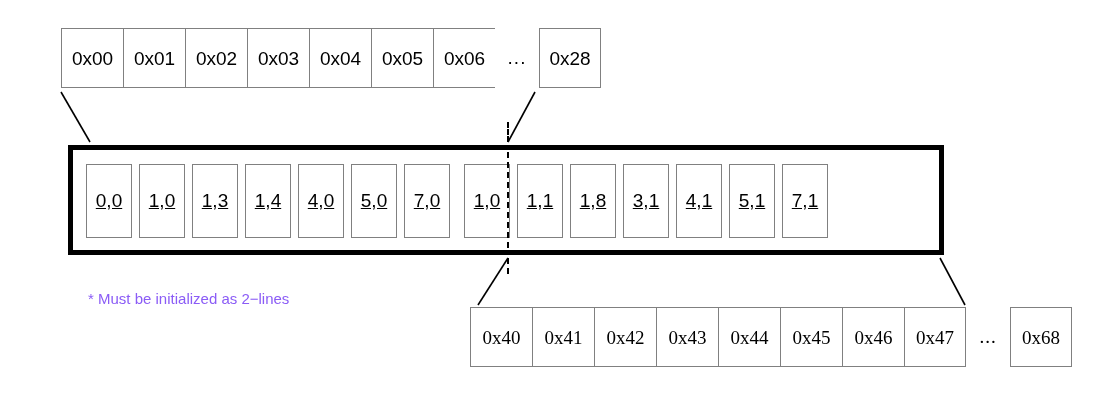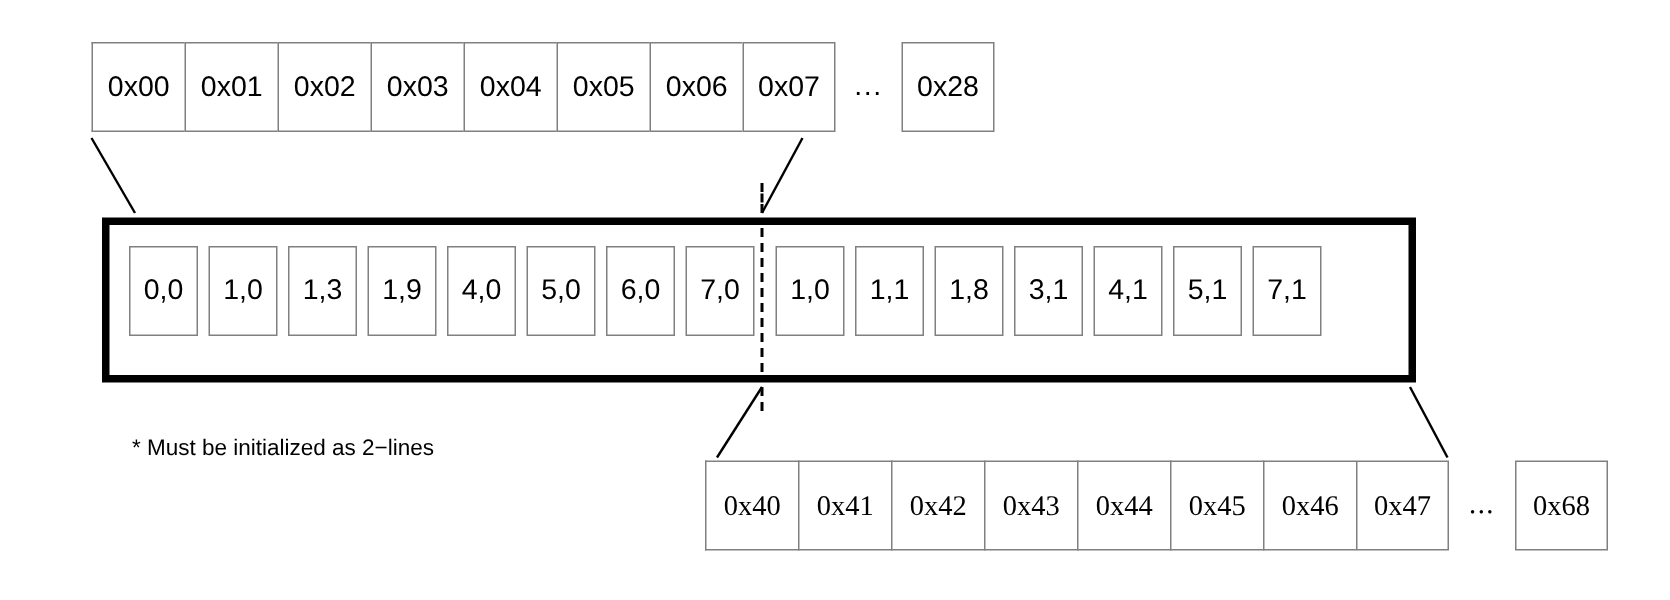--- a/index.html
+++ b/index.html
@@ -79,30 +79,31 @@
     top: 14px;
     width: 846px;
     height: 74px;
     display: flex;
     flex-direction: row;
     align-items: stretch;
     justify-content: flex-start;
   }
   .word-cell {
     width: 46px;
-    height: 60px;
+    height: 74px;
     border: 1px solid #808080;
     box-sizing: border-box;
     display: flex;
     align-items: center;
     justify-content: center;
     font-size: 19px;
     background: #ffffff;
     color: #000;
     margin-right: 7px;
+    text-decoration: underline;
   }
   .word-cell.boundary-before {
     margin-left: 7px;
   }
 
   
   .dash-line {
     position: absolute;
     border-left: 2px dashed #000000;
     width: 0;
@@ -113,51 +114,49 @@
     width: 1113px; height: 400px;
     pointer-events: none;
   }
 
   
   #footnote {
     position: absolute;
     left: 88px;
     top: 290px;
     font-size: 15px;
-    color: #000000;
+    color: #8b5cf6;
     white-space: nowrap;
   }
 </style>
 </head>
 <body>
 
 <div id="stage">
 
   <div class="addr-row" id="top-addr-row" style="left:61px; top:28px;">
     <div class="addr-cell">0x00</div>
     <div class="addr-cell">0x01</div>
     <div class="addr-cell">0x02</div>
     <div class="addr-cell">0x03</div>
     <div class="addr-cell">0x04</div>
     <div class="addr-cell">0x05</div>
     <div class="addr-cell">0x06</div>
-    <div class="addr-cell last-in-run">0x07</div>
     <div class="addr-gap">...</div>
     <div class="addr-cell standalone">0x28</div>
   </div>
 
   <div id="cacheline-box">
     <div id="cacheline-inner">
       <div class="word-cell">0,0</div>
       <div class="word-cell">1,0</div>
       <div class="word-cell">1,3</div>
-      <div class="word-cell">1,9</div>
+      <div class="word-cell">1,4</div>
       <div class="word-cell">4,0</div>
       <div class="word-cell">5,0</div>
-      <div class="word-cell">6,0</div>
       <div class="word-cell">7,0</div>
 
       <div class="word-cell boundary-before">1,0</div>
       <div class="word-cell">1,1</div>
       <div class="word-cell">1,8</div>
       <div class="word-cell">3,1</div>
       <div class="word-cell">4,1</div>
       <div class="word-cell">5,1</div>
       <div class="word-cell">7,1</div>
     </div>

